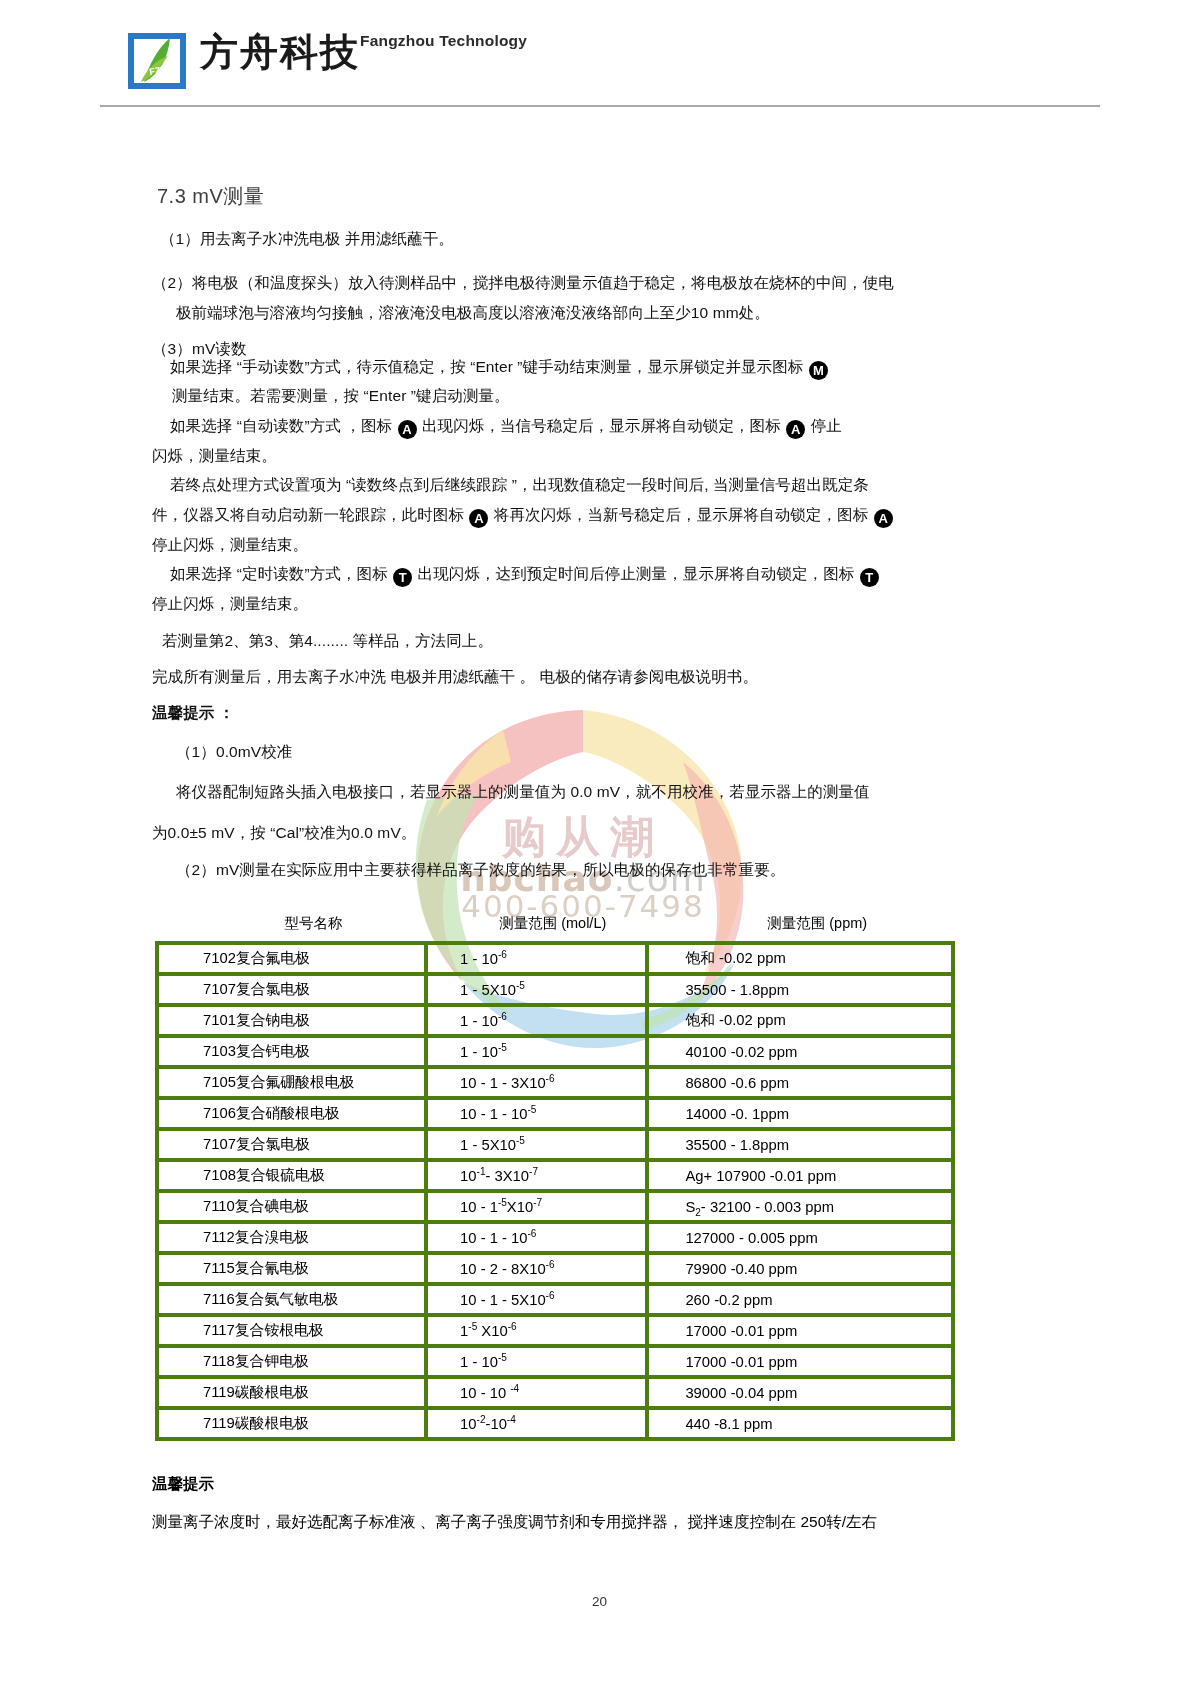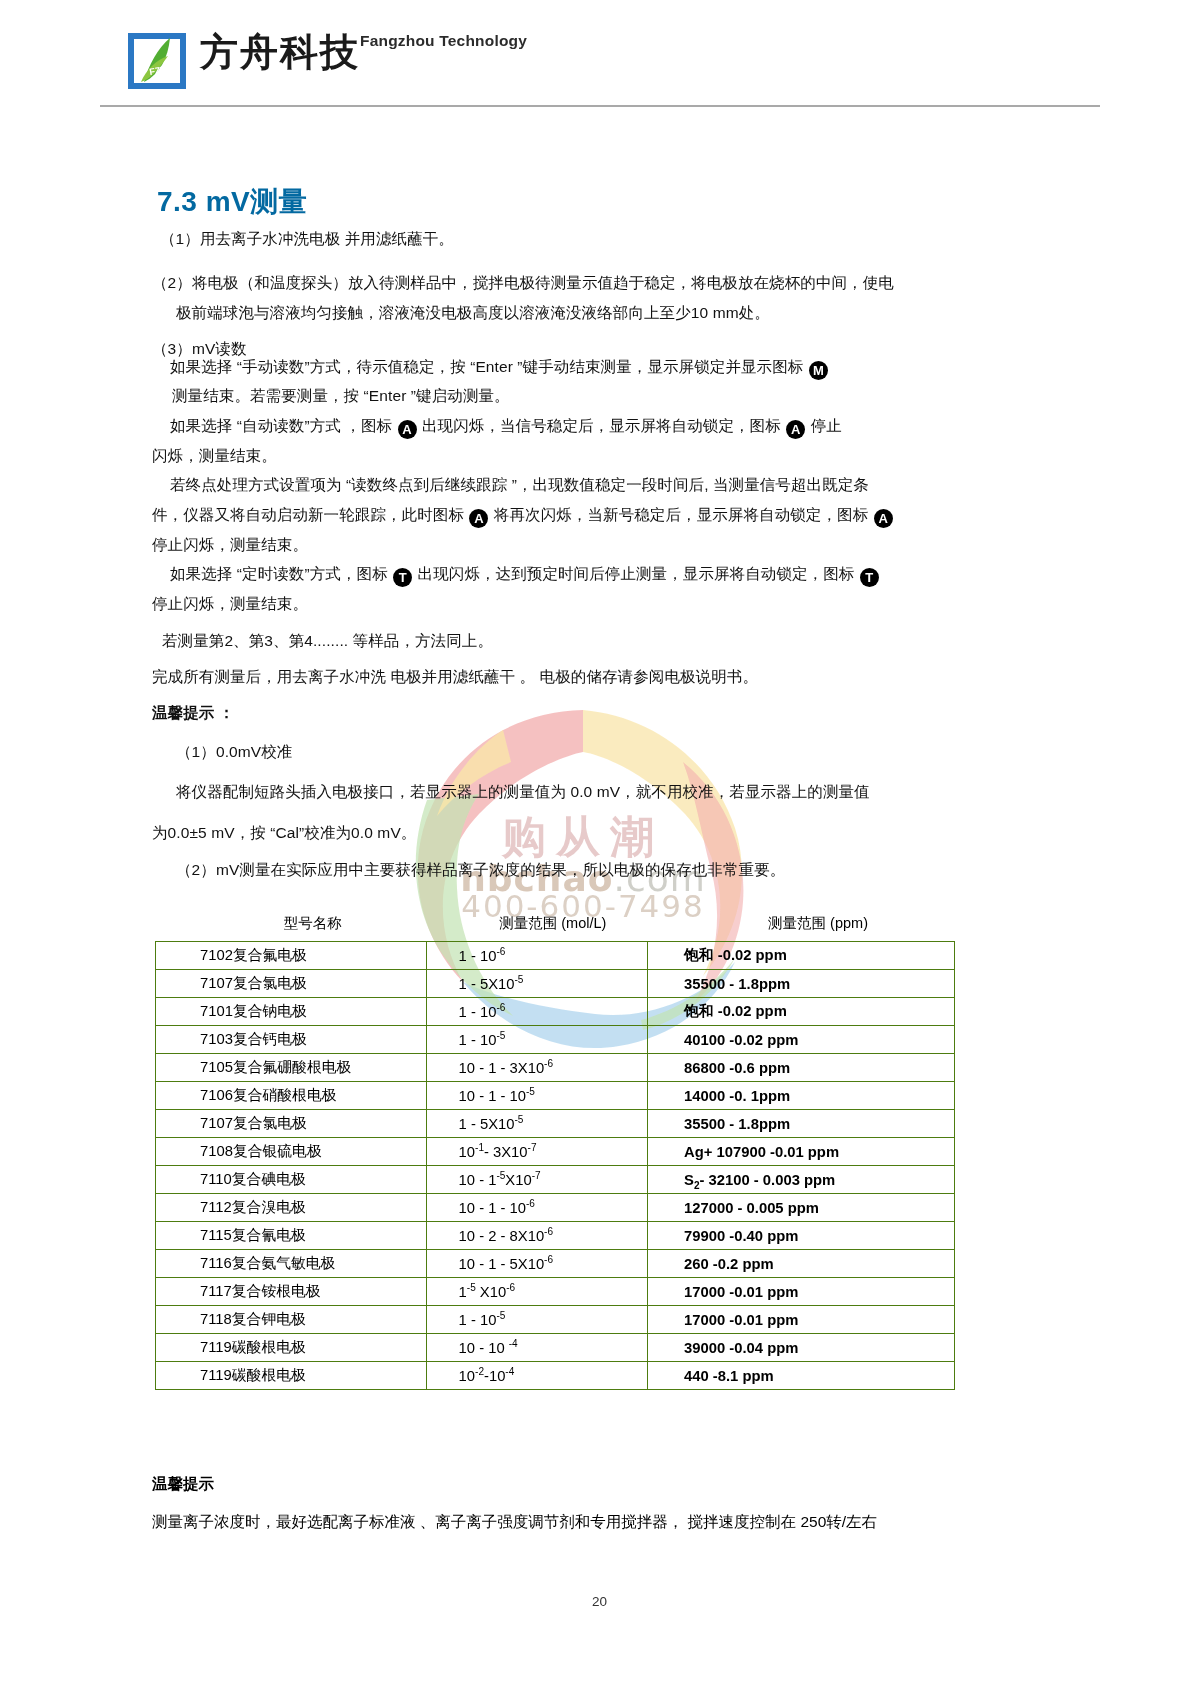--- a/index.html
+++ b/index.html
@@ -125,24 +125,24 @@
     position: absolute;
     left: 0;
     top: 0;
     width: 1199px;
     z-index: 2;
   }
   .sec-title {
     position: absolute;
     left: 157px;
     top: 183px;
-    font-size: 28px;
-    font-weight: 700;
+    font-size: 20px;
+    font-weight: 400;
     letter-spacing: 0.5px;
-    color: #0369a1;
+    color: #404040;
   }
   .para {
     position: absolute;
     font-size: 15.5px;
     line-height: 30px;
     color: #111;
     letter-spacing: 0.1px;
   }
   .bold { font-weight: 700; }
 
@@ -183,29 +183,29 @@
     font-weight: 400;
     text-align: center;
     padding: 2px 0 8px 44px;
     border: none;
     font-size: 14.5px;
     white-space: nowrap;
   }
   table.spec th.c2 { padding-left: 32px; }
   table.spec th.c3 { padding-left: 34px; }
   table.spec td {
-    border: 1px solid #4d7c0f;
+    border: 4px solid #4d7c0f;
     height: 27px;
     padding: 0 0 0 44px;
     font-size: 14.8px;
     white-space: nowrap;
     background: transparent;
   }
   table.spec td.c2 { padding-left: 32px; width: 210px; }
-  table.spec td.c3 { padding-left: 36px; width: 300px; font-weight: bold; }
+  table.spec td.c3 { padding-left: 36px; width: 300px; }
   table.spec col.k1 { width: 290px; }
 
   .tips-head {
     position: absolute;
     left: 152px;
     top: 1474px;
     font-size: 15.5px;
     font-weight: 700;
     z-index: 2;
   }

